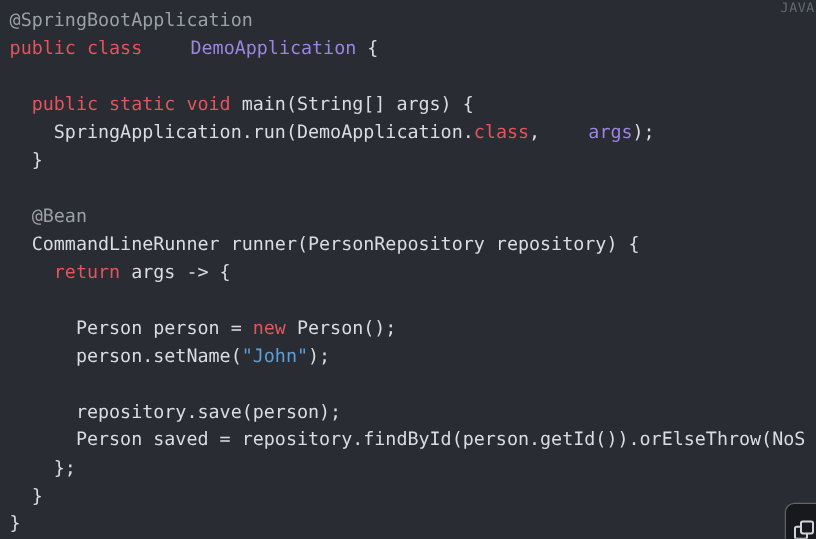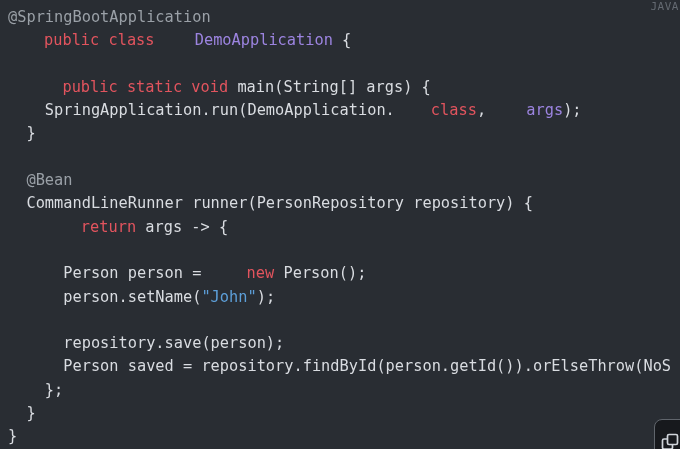--- a/index.html
+++ b/index.html
@@ -16,21 +16,21 @@
     color:var(--label);font-family:"DejaVu Sans Mono",monospace;
   }
   .code-content{
     position:absolute;top:0;left:0;right:0;bottom:0;
     padding:6px 0 0 8px;white-space:pre;overflow:hidden;
     font-size:15.3px;line-height:23.3px;color:var(--tok-plain);
   }
   .code-line{height:23.3px;white-space:pre;}
   .tok-plain{color:var(--tok-plain);}
   .tok-gray{color:var(--tok-gray);}
-  .tok-red{color:var(--tok-red);margin-left:36px;}
+  .tok-red{color:var(--tok-red);}
   .tok-purple{color:var(--tok-purple);padding-left:31px;}
   .tok-blue{color:var(--tok-blue);}
   .copy-button{
     position:absolute;right:-14px;bottom:-10px;width:40px;height:40px;
     background:var(--btn-bg);border:1px solid var(--btn-border);
     border-radius:8px;cursor:pointer;padding:0;
   }
   .copy-button svg{display:block;margin:5px 0 0 6px;}
 </style>
 </head>

